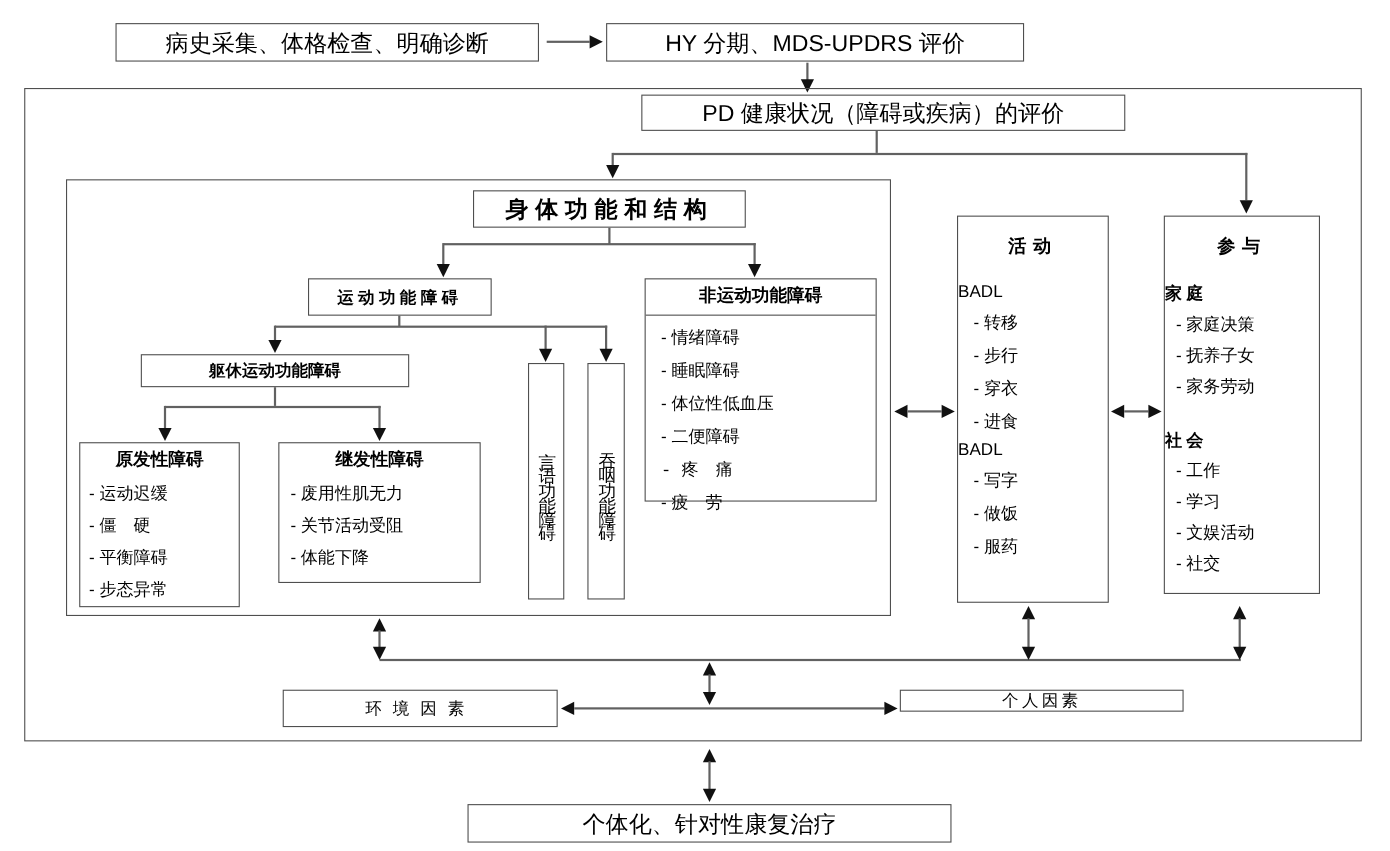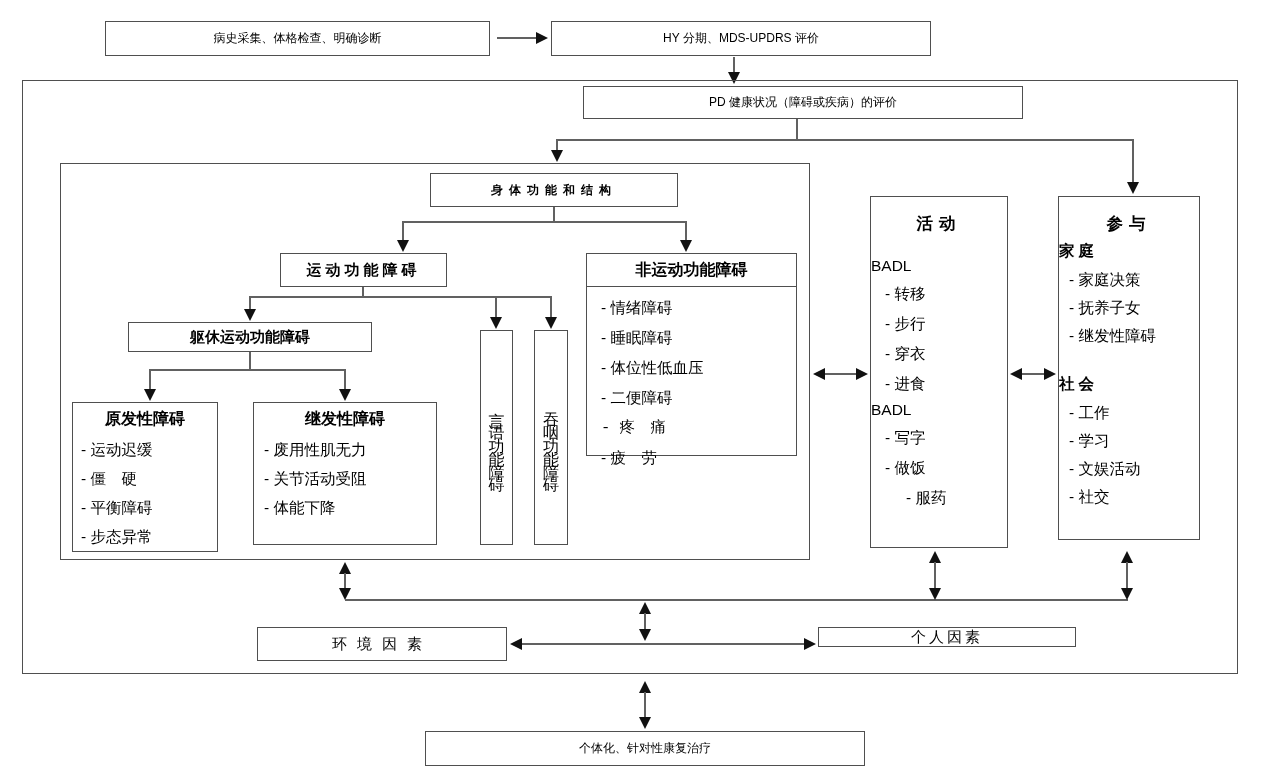--- a/index.html
+++ b/index.html
@@ -7,21 +7,21 @@
          font-family:"Liberation Sans","DejaVu Sans",sans-serif;color:#000;}
   .bx{position:absolute;border:1px solid #4f4f4f;background:#fff;box-sizing:border-box;
       display:flex;align-items:center;justify-content:center;white-space:nowrap;}
   .frame{position:absolute;border:1px solid #4f4f4f;background:transparent;box-sizing:border-box;}
   .ln{position:absolute;background:#616161;}
   .tri{position:absolute;width:0;height:0;}
   .td{border-left:6px solid transparent;border-right:6px solid transparent;border-top:12px solid #111;}
   .tu{border-left:6px solid transparent;border-right:6px solid transparent;border-bottom:12px solid #111;}
   .tl{border-top:6px solid transparent;border-bottom:6px solid transparent;border-right:12px solid #111;}
   .tr{border-top:6px solid transparent;border-bottom:6px solid transparent;border-left:12px solid #111;}
-  .t17{font-size:12px;}
+  .t17{font-size:21px;}
   .t16{font-size:15px;}
   .bold{font-weight:bold;}
   .col{flex-direction:column;align-items:stretch;justify-content:flex-start;}
   .subttl{height:32px;line-height:32px;text-align:center;font-weight:bold;font-size:16px;flex:0 0 auto;}
   .sep{border-bottom:1px solid #4f4f4f;}
   .lst{flex:0 0 auto;}
   .li{height:29px;line-height:29px;font-size:15.5px;white-space:nowrap;}
   .cttl{text-align:center;font-weight:bold;font-size:16.5px;letter-spacing:6px;flex:0 0 auto;}
   .clab{font-size:15.5px;flex:0 0 auto;}
   .vtxt{writing-mode:vertical-rl;text-orientation:upright;letter-spacing:13px;font-size:16px;line-height:1;}
@@ -91,21 +91,21 @@
   <div class="bx col" style="left:72px;top:402px;width:146px;height:150px;">
     <div class="subttl">原发性障碍</div>
     <div class="lst" style="padding-left:8px;">
       <div class="li">- 运动迟缓</div>
       <div class="li">- 僵　硬</div>
       <div class="li">- 平衡障碍</div>
       <div class="li">- 步态异常</div>
     </div>
   </div>
 
-  <div class="bx col" style="left:253px;top:402px;width:184px;height:143px;">
+  <div class="bx col" style="left:253px;top:402px;width:184px;height:128px;">
     <div class="subttl">继发性障碍</div>
     <div class="lst" style="padding-left:10px;">
       <div class="li">- 废用性肌无力</div>
       <div class="li">- 关节活动受阻</div>
       <div class="li">- 体能下降</div>
     </div>
   </div>
 
   <div class="bx" style="left:480px;top:330px;width:33px;height:215px;">
     <span class="vtxt">言语功能障碍</span>
@@ -132,31 +132,31 @@
     <div class="lst" style="padding:4px 0 0 14px;">
       <div class="li" style="height:30px;line-height:30px;">- 转移</div>
       <div class="li" style="height:30px;line-height:30px;">- 步行</div>
       <div class="li" style="height:30px;line-height:30px;">- 穿衣</div>
       <div class="li" style="height:30px;line-height:30px;">- 进食</div>
     </div>
     <div class="clab" style="margin-top:2px;">BADL</div>
     <div class="lst" style="padding:4px 0 0 14px;">
       <div class="li" style="height:30px;line-height:30px;">- 写字</div>
       <div class="li" style="height:30px;line-height:30px;">- 做饭</div>
-      <div class="li" style="height:30px;line-height:30px;margin-left:21px;">- 服药</div>
+      <div class="li" style="height:30px;line-height:30px;">- 服药</div>
     </div>
   </div>
 
   <div class="bx col" style="left:1058px;top:196px;width:142px;height:344px;">
     <div class="cttl" style="margin-top:16px;">参与</div>
-    <div class="clab bold" style="margin-top:6px;letter-spacing:4px;">家庭</div>
+    <div class="clab bold" style="margin-top:22px;letter-spacing:4px;">家庭</div>
     <div class="lst" style="padding:4px 0 0 10px;">
       <div class="li" style="height:28px;line-height:28px;">- 家庭决策</div>
       <div class="li" style="height:28px;line-height:28px;">- 抚养子女</div>
-      <div class="li" style="height:28px;line-height:28px;">- 继发性障碍</div>
+      <div class="li" style="height:28px;line-height:28px;">- 家务劳动</div>
     </div>
     <div class="clab bold" style="margin-top:24px;letter-spacing:4px;">社会</div>
     <div class="lst" style="padding:4px 0 0 10px;">
       <div class="li" style="height:28px;line-height:28px;">- 工作</div>
       <div class="li" style="height:28px;line-height:28px;">- 学习</div>
       <div class="li" style="height:28px;line-height:28px;">- 文娱活动</div>
       <div class="li" style="height:28px;line-height:28px;">- 社交</div>
     </div>
   </div>
 

